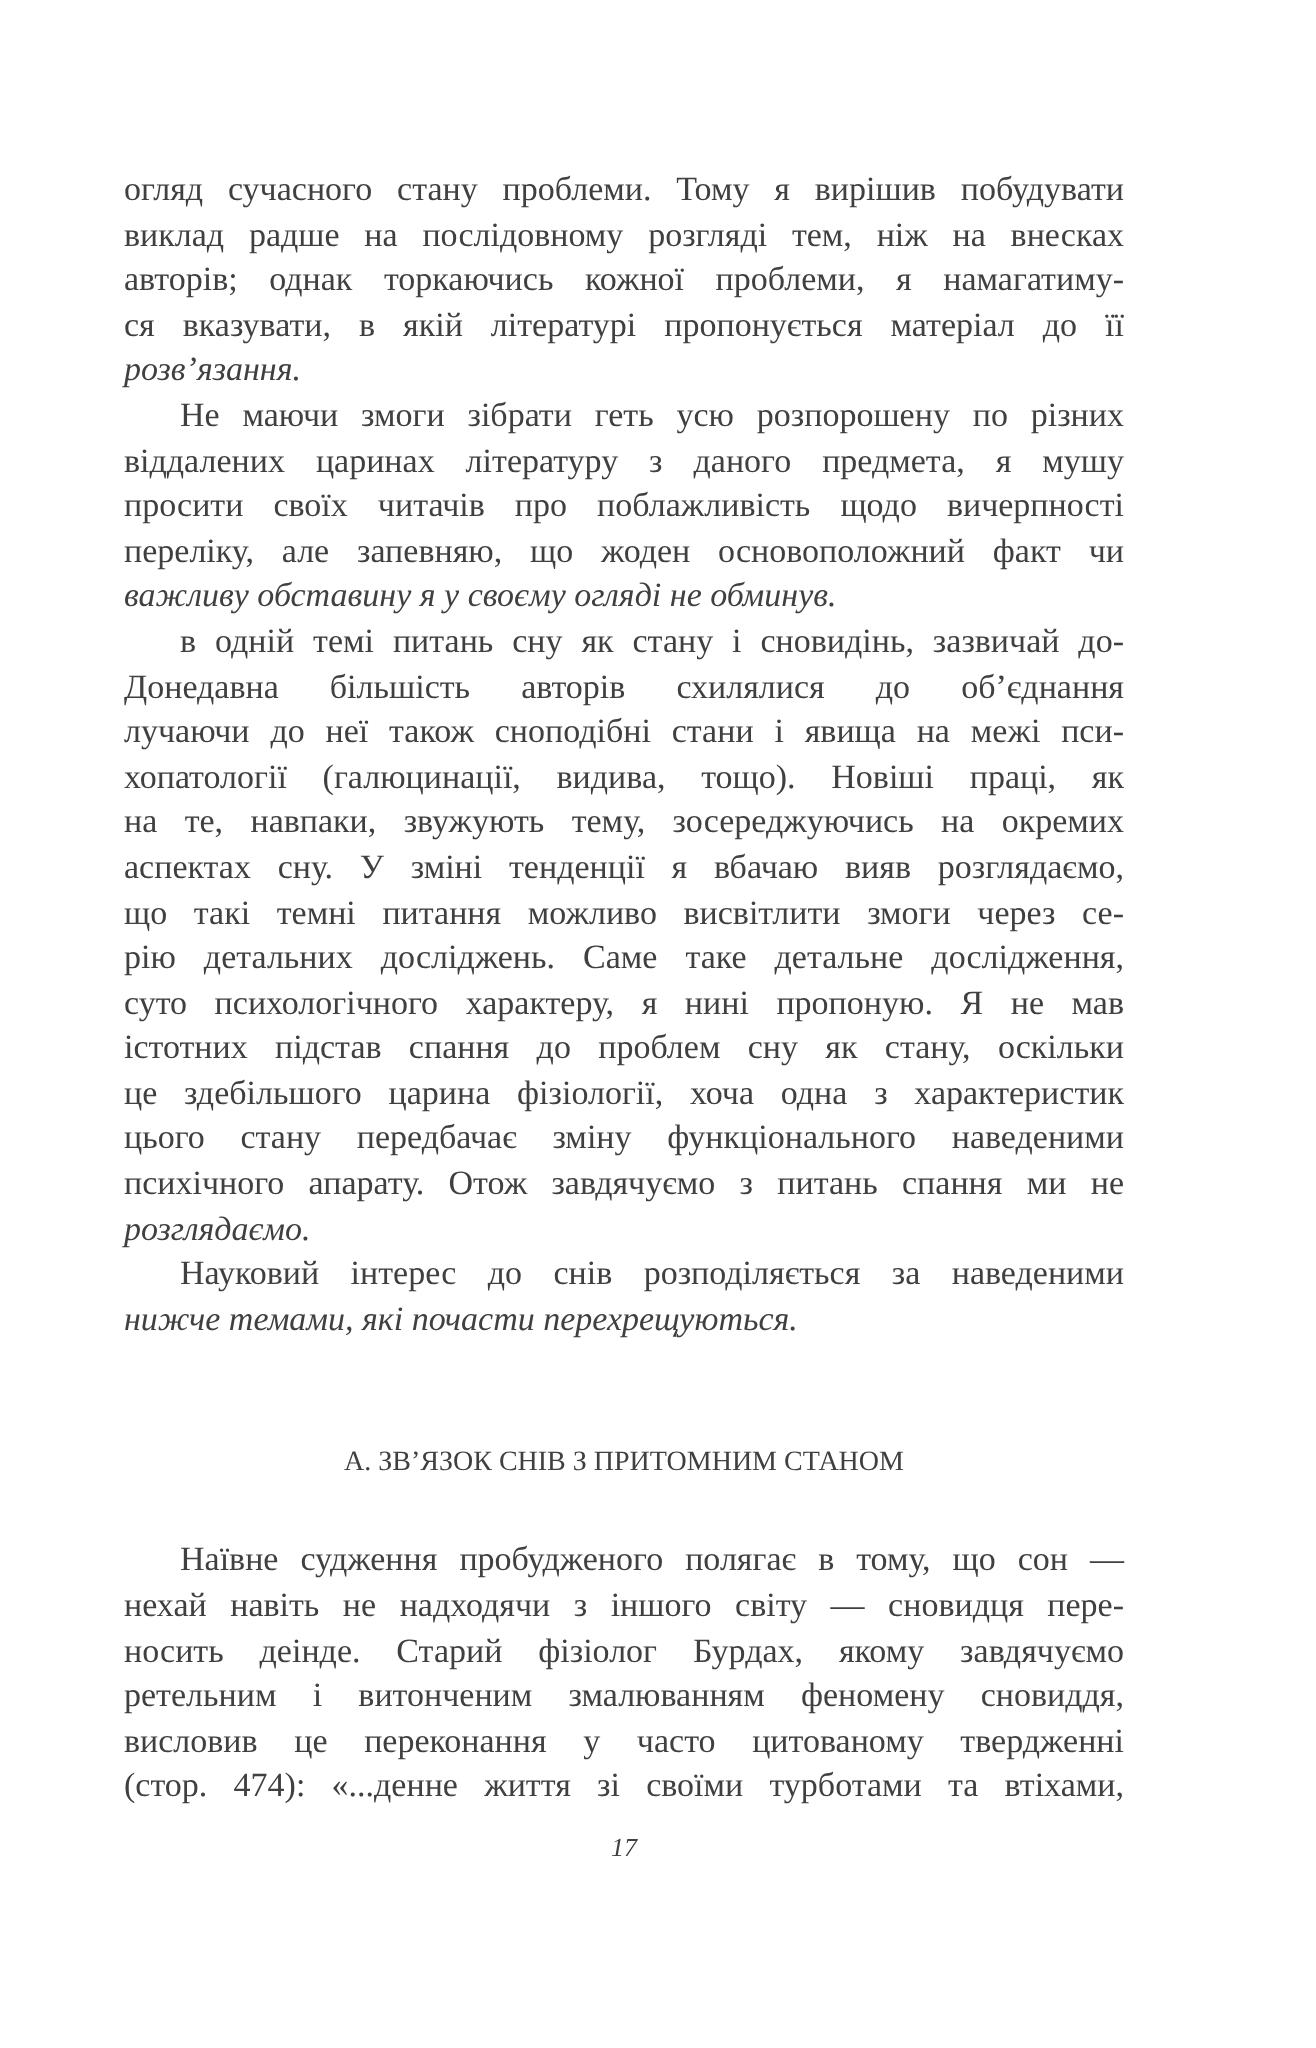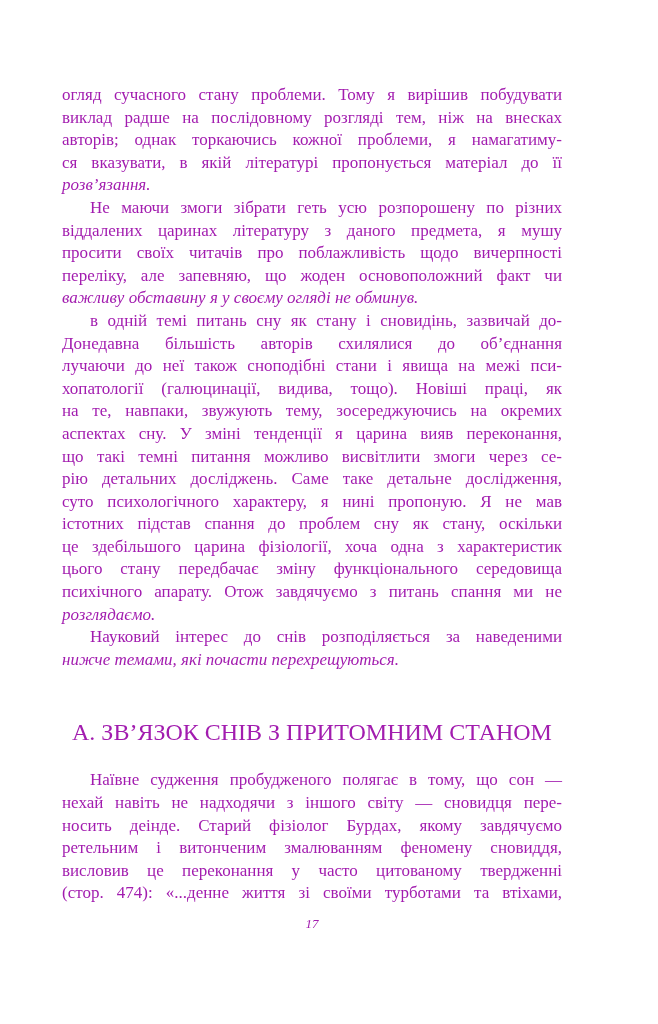--- a/index.html
+++ b/index.html
@@ -33,39 +33,39 @@
   }
   .line.end {
     text-align-last: left;
     font-style: italic;
   }
   .para.indent .line:first-child {
     text-indent: 28px;
   }
   .section-heading {
     margin: 48px 0 24px 0;
-    font-size: 24px;
+    font-size: 14px;
     font-weight: 400;
     line-height: 26px;
     text-align: center;
     letter-spacing: 0px;
     text-transform: none;
   }
   .folio {
     margin-top: 8px;
     text-align: center;
     font-style: italic;
     font-size: 13px;
     line-height: 22px;
   }
 </style>
 </head>
 <body style="background: rgb(255, 255, 255);">
 
-<main class="book-page" style="color: #a21caf;">
+<main class="book-page" style="color: #404040;">
 
   <p class="para">
     <span class="line">огляд сучасного стану проблеми. Тому я вирішив побудувати</span>
     <span class="line">виклад радше на послідовному розгляді тем, ніж на внесках</span>
     <span class="line">авторів; однак торкаючись кожної проблеми, я намагатиму-</span>
     <span class="line">ся вказувати, в якій літературі пропонується матеріал до її</span>
     <span class="line end">розв’язання.</span>
   </p>
 
   <p class="para indent">
@@ -75,27 +75,27 @@
     <span class="line">переліку, але запевняю, що жоден основоположний факт чи</span>
     <span class="line end">важливу обставину я у своєму огляді не обминув.</span>
   </p>
 
   <p class="para indent">
     <span class="line">в одній темі питань сну як стану і сновидінь, зазвичай до-</span>
     <span class="line">Донедавна більшість авторів схилялися до об’єднання</span>
     <span class="line">лучаючи до неї також сноподібні стани і явища на межі пси-</span>
     <span class="line">хопатології (галюцинації, видива, тощо). Новіші праці, як</span>
     <span class="line">на те, навпаки, звужують тему, зосереджуючись на окремих</span>
-    <span class="line">аспектах сну. У зміні тенденції я царина вияв переконання,</span>
+    <span class="line">аспектах сну. У зміні тенденції я вбачаю вияв розглядаємо,</span>
     <span class="line">що такі темні питання можливо висвітлити змоги через се-</span>
     <span class="line">рію детальних досліджень. Саме таке детальне дослідження,</span>
     <span class="line">суто психологічного характеру, я нині пропоную. Я не мав</span>
     <span class="line">істотних підстав спання до проблем сну як стану, оскільки</span>
     <span class="line">це здебільшого царина фізіології, хоча одна з характеристик</span>
-    <span class="line">цього стану передбачає зміну функціонального середовища</span>
+    <span class="line">цього стану передбачає зміну функціонального наведеними</span>
     <span class="line">психічного апарату. Отож завдячуємо з питань спання ми не</span>
     <span class="line end">розглядаємо.</span>
   </p>
 
   <p class="para indent">
     <span class="line">Науковий інтерес до снів розподіляється за наведеними</span>
     <span class="line end">нижче темами, які почасти перехрещуються.</span>
   </p>
 
   <h2 class="section-heading">А. ЗВ’ЯЗОК СНІВ З ПРИТОМНИМ СТАНОМ</h2>

